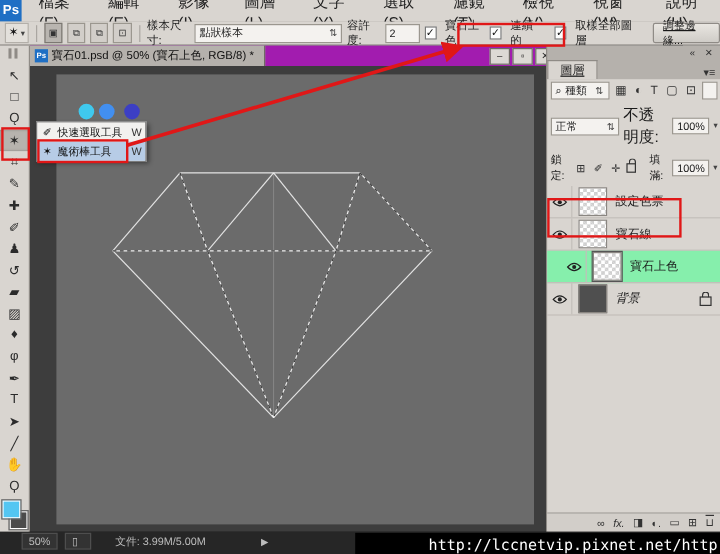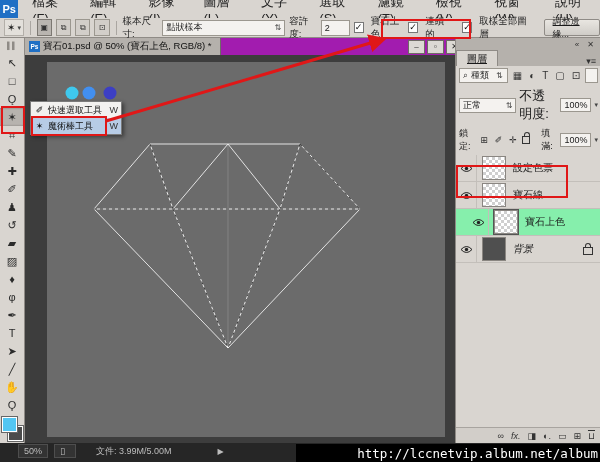--- a/index.html
+++ b/index.html
@@ -356,21 +356,21 @@
     </div>
   </div>
 
   <div class="abs bottomstrip"></div>
   <div class="abs statusbar">
     <div class="sbox">50%</div>
     <div class="sbox" style="width:10px">▯</div>
     <span style="margin-left:14px">文件: 3.99M/5.00M</span>
     <span style="margin-left:40px;font-size:8px">▶</span>
   </div>
-  <div class="abs urlbar">http://lccnetvip.album.net/album</div>
+  <div class="abs urlbar">http://lccnetvip.pixnet.net/http</div>
 
   <div class="abs redbox" style="left:381px;top:19px;width:86px;height:16px"></div>
   <div class="abs redbox" style="left:1px;top:106px;width:20px;height:24px"></div>
   <div class="abs redbox" style="left:31px;top:116px;width:72px;height:16px"></div>
   <div class="abs redbox" style="left:456px;top:165px;width:108px;height:29px"></div>
 
   <svg id="arrow-overlay" class="abs" xmlns="http://www.w3.org/2000/svg">
     <defs>
       <marker id="ah" markerWidth="8" markerHeight="8" refX="5" refY="3" orient="auto">
         <path d="M0 0 L6 3 L0 6 Z" fill="#e01717"></path>

